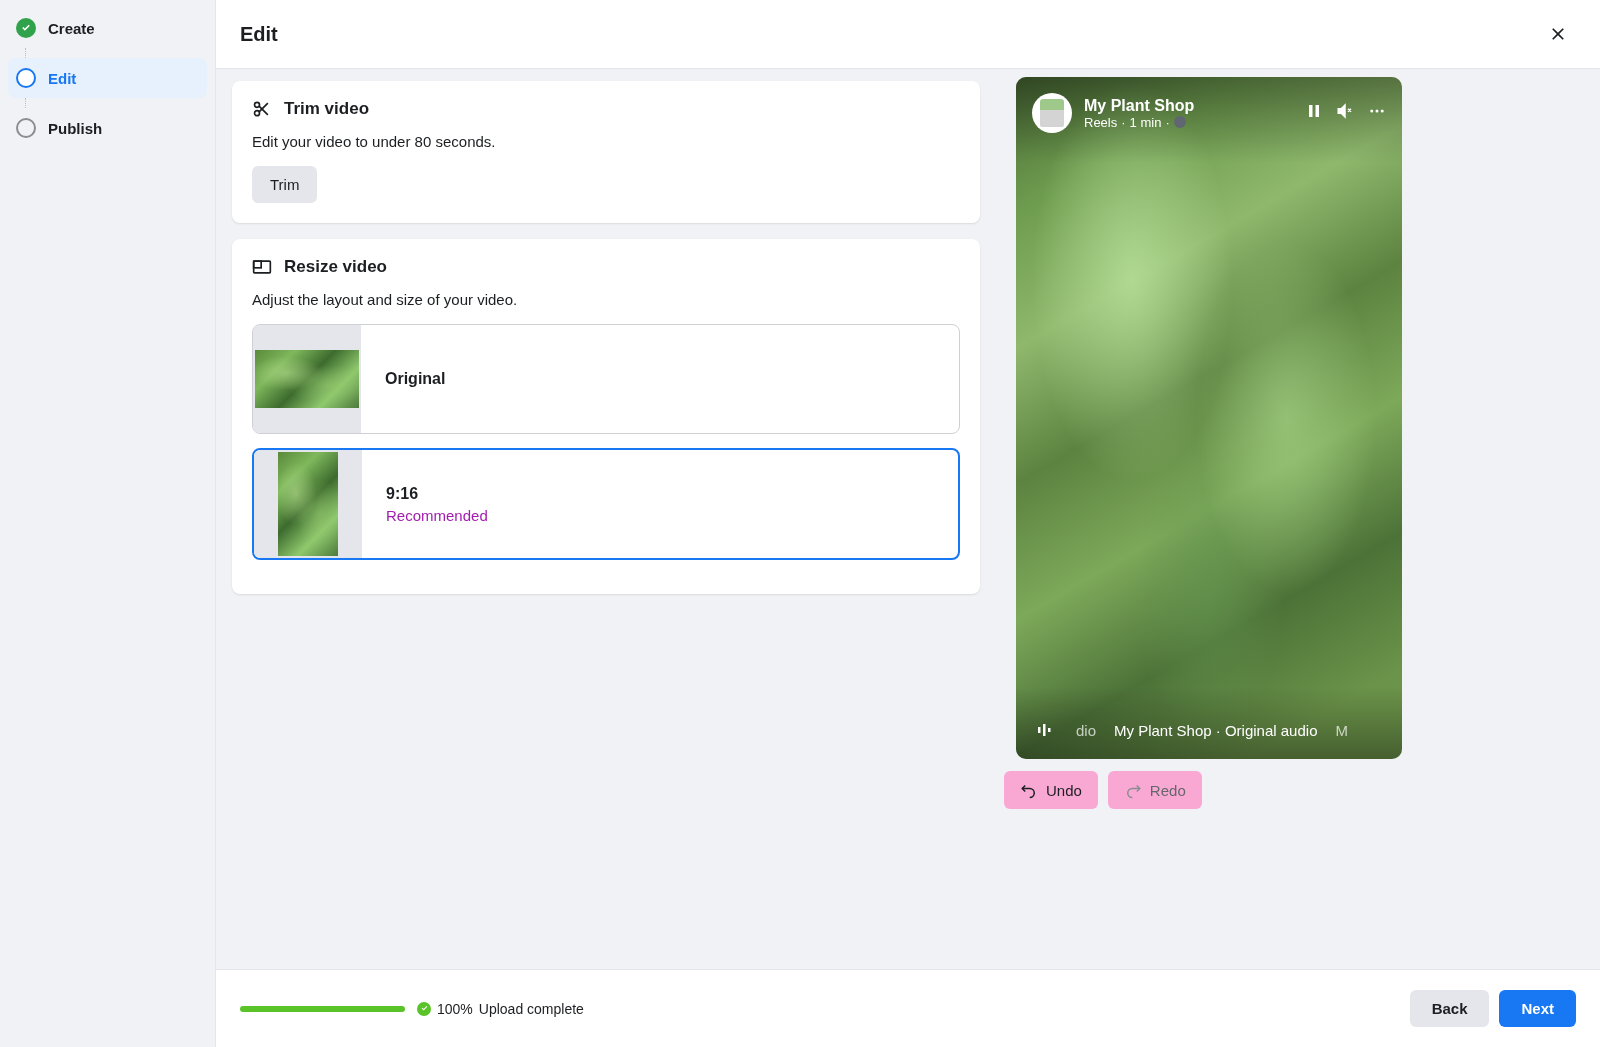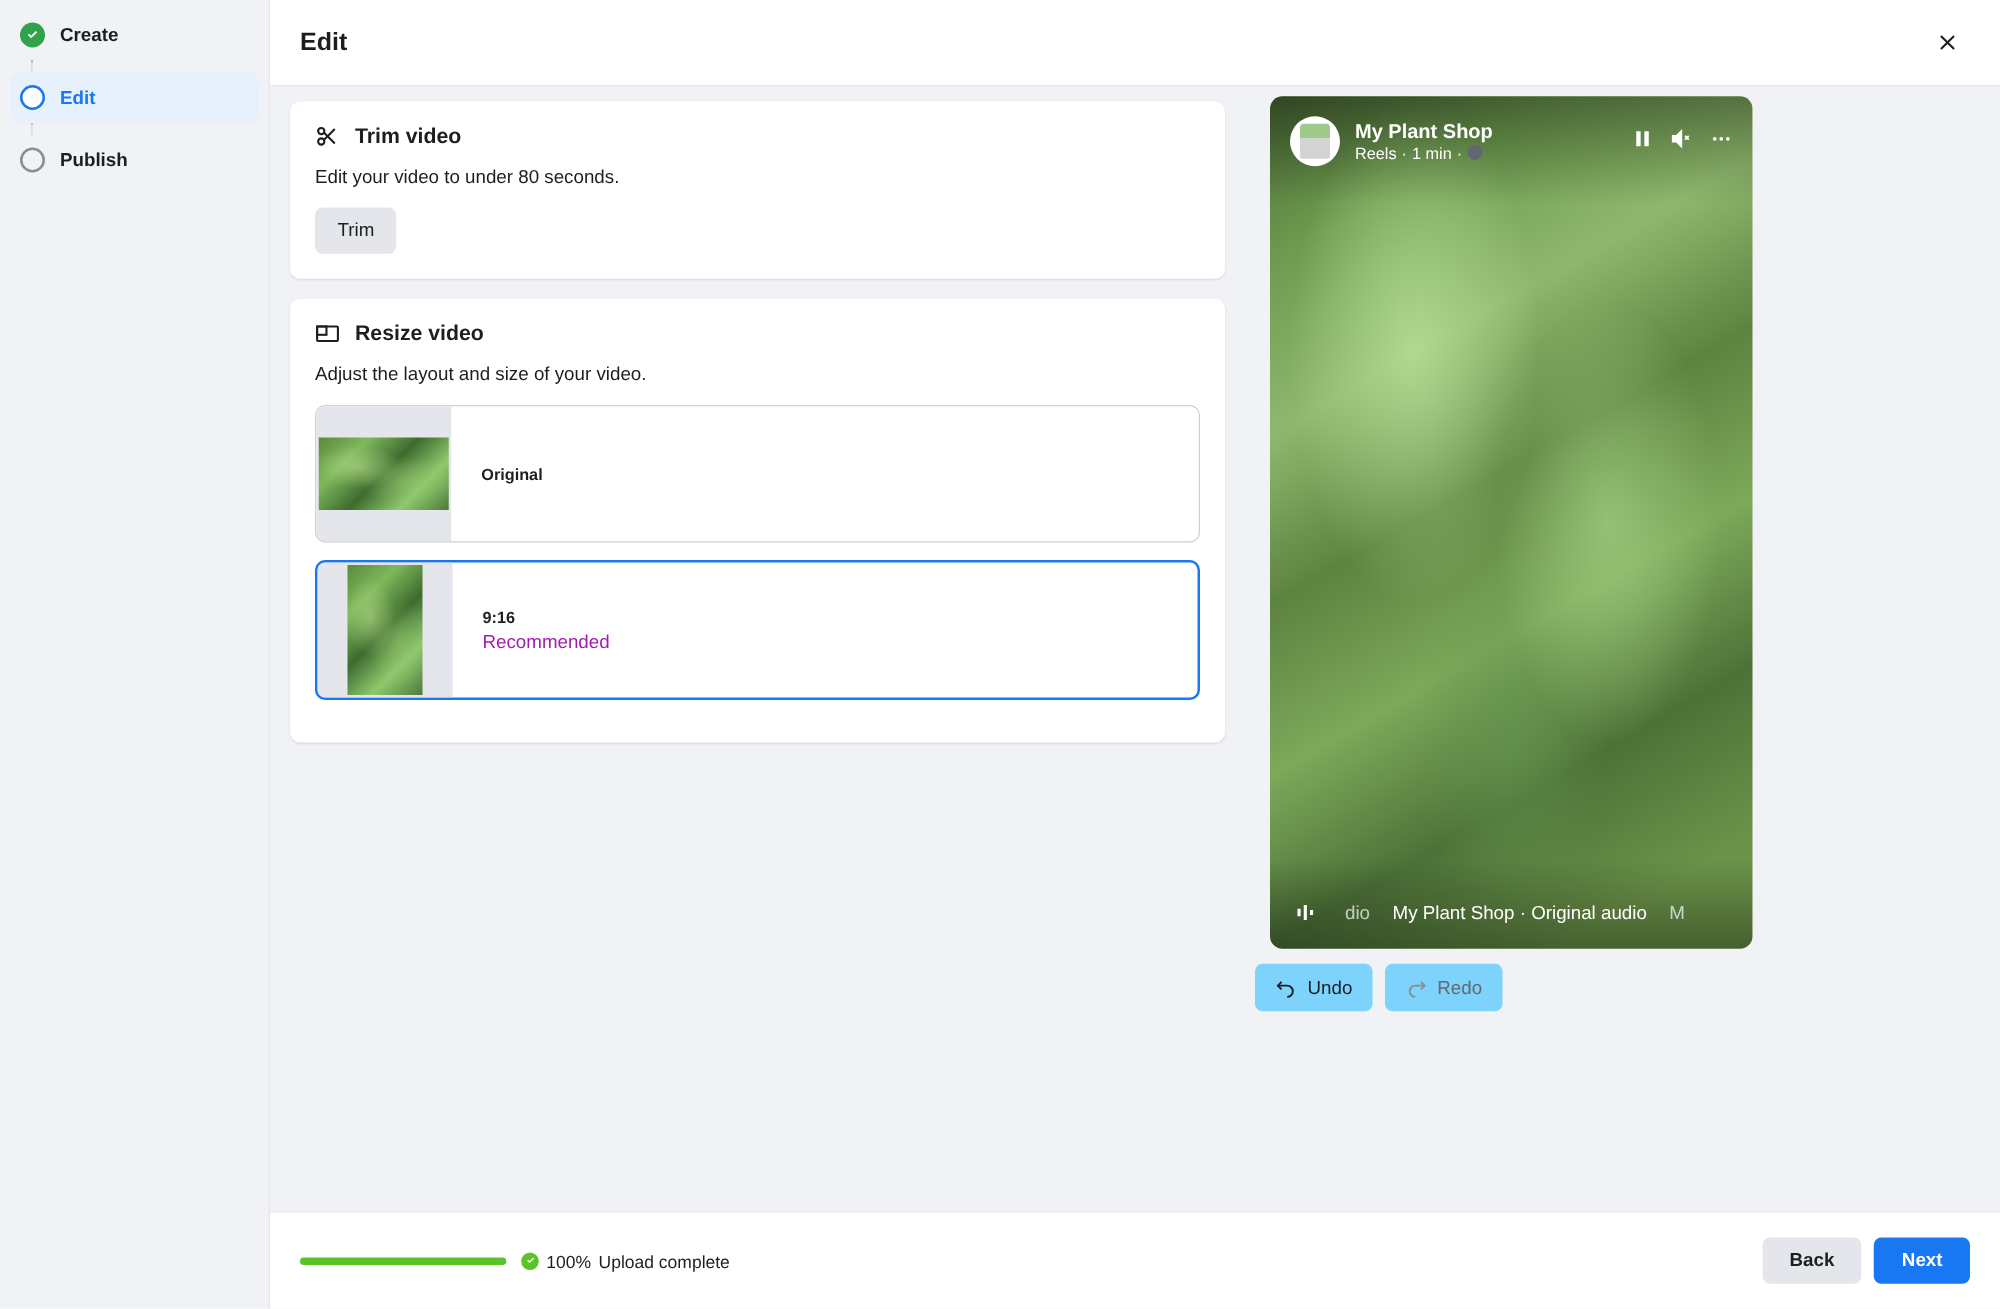--- a/index.html
+++ b/index.html
@@ -32,39 +32,39 @@
     .trim-btn { background: #e4e6eb; border: none; border-radius: 6px; padding: 10px 18px; font-size: 15px; font-weight: 500; color: #1c1e21; cursor: pointer; }
     
     .resize-option { display: flex; align-items: center; border: 1px solid #ced0d4; border-radius: 8px; overflow: hidden; margin-bottom: 14px; cursor: pointer; background: #fff; }
     .resize-option.selected { border: 2px solid #1877f2; }
     .resize-thumb { width: 108px; height: 108px; background: #e4e6eb; display: flex; align-items: center; justify-content: center; flex-shrink: 0; }
     .thumb-original { width: 104px; height: 58px; }
     .thumb-916 { width: 60px; height: 104px; }
     .plant-thumb { background: linear-gradient(135deg, #5a8a3a 0%, #7fb85c 25%, #3d6b2e 50%, #8fc96d 75%, #4d7a3c 100%); position: relative; overflow: hidden; }
     .plant-thumb::before { content: ''; position: absolute; inset: 0; background: radial-gradient(ellipse at 30% 40%, rgba(180,220,140,0.6) 0%, transparent 35%), radial-gradient(ellipse at 70% 60%, rgba(150,200,110,0.5) 0%, transparent 40%); }
     .resize-info { padding: 0 24px; }
-    .resize-label { font-size: 13px; font-weight: 700; color: #1c1e21; }
+    .resize-label { font-size: 16px; font-weight: 700; color: #1c1e21; }
     .resize-sub { font-size: 15px; color: #a21caf; margin-top: 4px; }
     
     .content-right { width: 410px; padding: 8px 16px 16px 8px; display: flex; flex-direction: column; }
     .preview-box { width: 100%; height: 682px; border-radius: 10px; background: linear-gradient(150deg, #4a6b35 0%, #6e9c4f 15%, #8fb86d 30%, #5d8340 45%, #7da95a 60%, #4d7238 75%, #6b9349 90%); position: relative; overflow: hidden; margin-left: 12px; }
     .preview-box::before { content: ''; position: absolute; inset: 0; background: radial-gradient(ellipse 200px 400px at 30% 30%, rgba(190,230,160,0.7) 0%, transparent 50%), radial-gradient(ellipse 180px 350px at 70% 50%, rgba(170,215,140,0.6) 0%, transparent 50%), radial-gradient(ellipse 150px 300px at 50% 75%, rgba(100,150,80,0.6) 0%, transparent 50%); }
     .preview-overlay-top { position: absolute; top: 0; left: 0; right: 0; padding: 16px 16px 30px; background: linear-gradient(180deg, rgba(0,0,0,0.35) 0%, transparent 100%); display: flex; align-items: center; gap: 12px; }
     .avatar { width: 40px; height: 40px; border-radius: 50%; background: #fff; display: flex; align-items: center; justify-content: center; flex-shrink: 0; }
     .avatar-inner { width: 24px; height: 28px; background: linear-gradient(180deg, #9fc98a 40%, #d4d4d4 40%); border-radius: 3px 3px 2px 2px;}
     .preview-meta { flex: 1; color: #fff; }
     .preview-title { font-size: 16px; font-weight: 700; }
     .preview-sub { font-size: 13px; display: flex; align-items: center; gap: 4px; }
     .preview-controls { display: flex; gap: 14px; align-items: center; }
     .pc-icon { color: #fff; cursor: pointer; }
     .preview-overlay-bottom { position: absolute; bottom: 0; left: 0; right: 0; padding: 30px 16px 16px; background: linear-gradient(0deg, rgba(0,0,0,0.35) 0%, transparent 100%); display: flex; align-items: center; gap: 18px; color: #fff; font-size: 15px; white-space: nowrap; overflow: hidden;}
     .audio-icon { width: 26px; height: 26px; display: flex; align-items: center; justify-content: center; flex-shrink:0; }
     
     .undo-redo { display: flex; gap: 10px; margin-top: 12px; }
-    .ur-btn { display: flex; align-items: center; gap: 8px; padding: 10px 16px; background: #7dd3fc; border: none; border-radius: 6px; font-size: 15px; color: #65676b; cursor: pointer; }
+    .ur-btn { display: flex; align-items: center; gap: 8px; padding: 10px 16px; background: #f9a8d4; border: none; border-radius: 6px; font-size: 15px; color: #65676b; cursor: pointer; }
     .ur-btn.enabled { color: #1c1e21; }
     
     .footer { background: #fff; border-top: 1px solid #e4e6eb; padding: 20px 24px; display: flex; align-items: center; justify-content: space-between; }
     .upload-status { display: flex; align-items: center; gap: 12px; }
     .progress-bar { width: 165px; height: 6px; background: #5ac328; border-radius: 3px; }
     .upload-text { font-size: 14px; color: #1c1e21; display: flex; align-items: center; gap: 6px; }
     .check-circle { width: 14px; height: 14px; background: #5ac328; border-radius: 50%; display: flex; align-items: center; justify-content: center; }
     .footer-actions { display: flex; gap: 10px; }
     .btn-back { background: #e4e6eb; border: none; border-radius: 6px; padding: 10px 22px; font-size: 15px; font-weight: 600; color: #1c1e21; cursor: pointer; }
     .btn-next { background: #1877f2; border: none; border-radius: 6px; padding: 10px 22px; font-size: 15px; font-weight: 600; color: #fff; cursor: pointer; }

